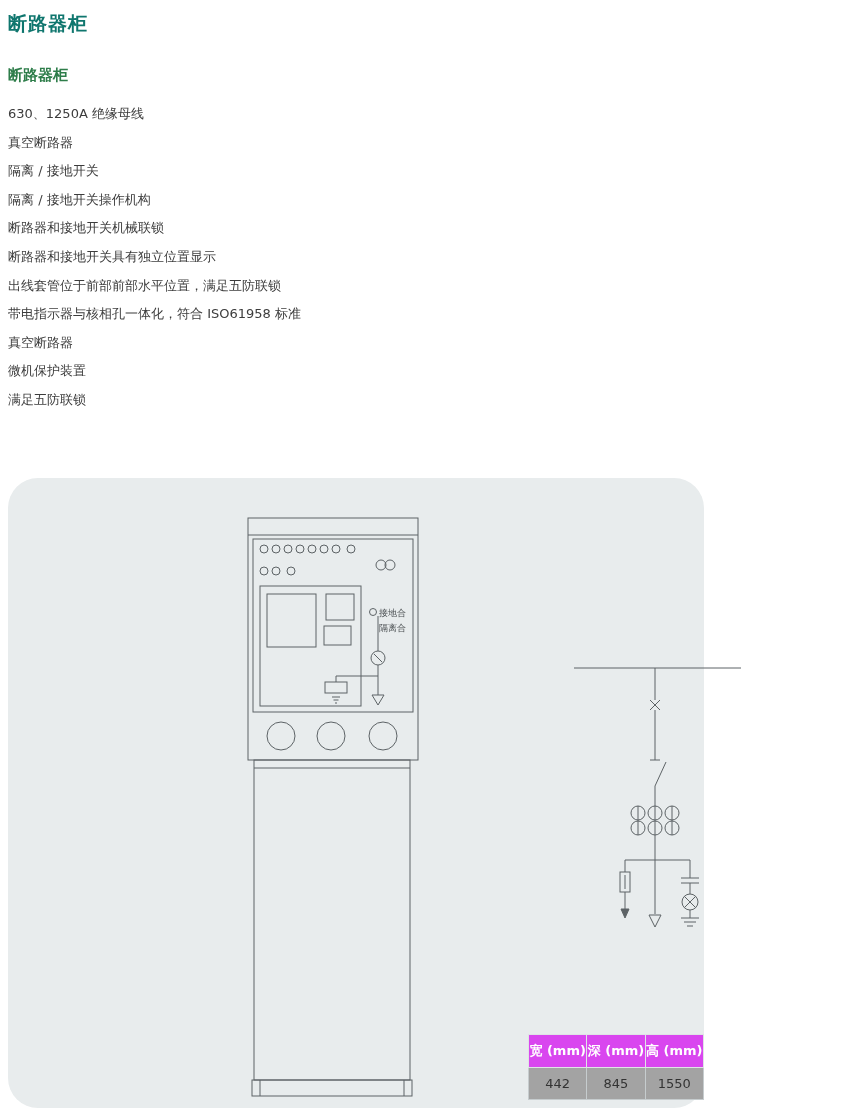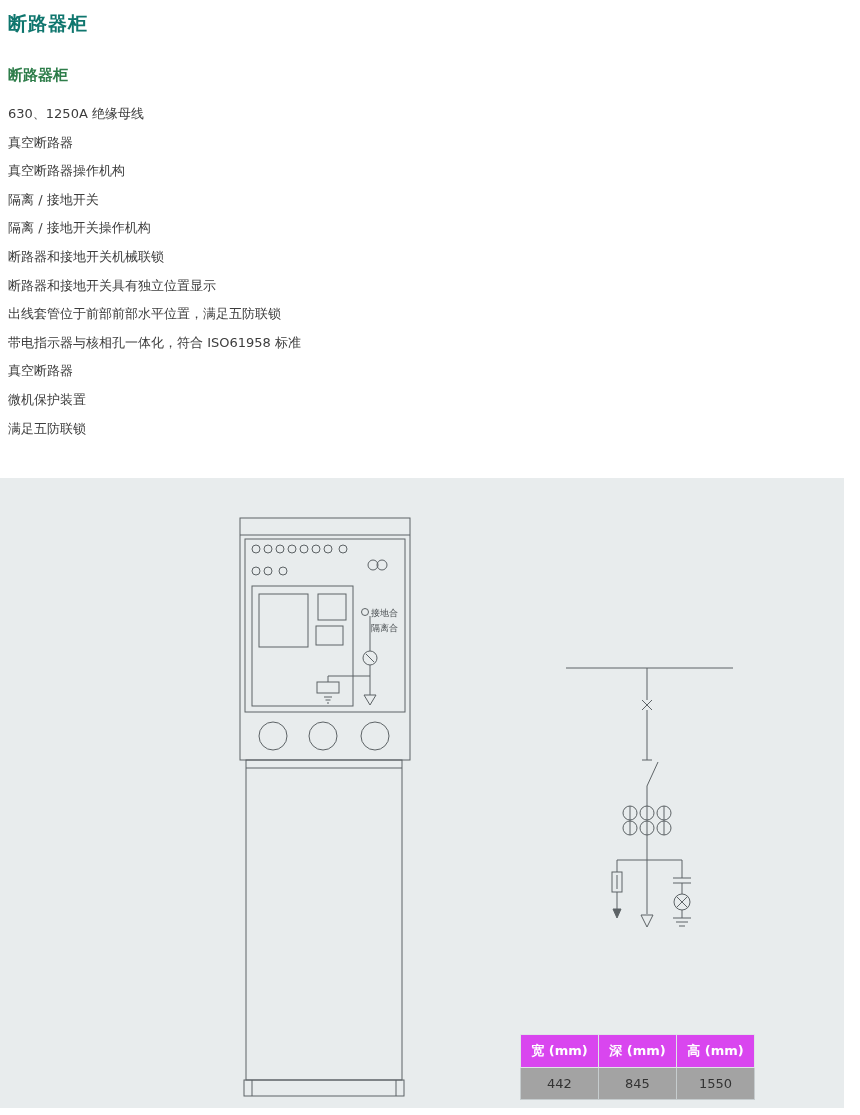--- a/index.html
+++ b/index.html
@@ -8,42 +8,41 @@
     background:#ffffff;
     font-family:"DejaVu Sans","Liberation Sans",sans-serif;
     color:#333;
     position:relative;
     overflow:hidden;
   }
   .title { position:absolute; left:8px; top:11px; font-size:19px; font-weight:bold; color:#0f766e; letter-spacing:1px; }
   .subtitle { position:absolute; left:8px; top:66px; font-size:15px; font-weight:bold; color:#2e7d4a; }
   .features { position:absolute; left:8px; top:100px; list-style:none; }
   .features li { font-size:13px; color:#3c3c3c; height:28.6px; line-height:28.6px; }
-  .panel { position:absolute; left:0; top:478px; width:844px; height:630px; background:#e8eced; }
+  .panel { position:absolute; left:8px; top:478px; width:696px; height:630px; background:#e8eced;border-radius:30px; }
   svg.cabinet { position:absolute; left:232px; top:37px; width:185px; height:585px; }
   svg.diagram { position:absolute; left:562px; top:182px; width:175px; height:290px; }
   .dims { position:absolute; left:520px; top:556px; border-collapse:collapse; }
   .dims th { width:78px; height:33px; background:#d946ef; color:#ffffff; font-size:13px; font-weight:bold; text-align:center; border:1px solid #dfe4e6; }
   .dims td { height:32px; background:#a3a3a3; font-size:13px; color:#333; text-align:center; border:1px solid #c6ccce;margin-top:22px; }
   .stroke { stroke:#5d6366; fill:none; stroke-width:1; }
   .strokefill { stroke:#5d6366; fill:#5d6366; stroke-width:1; }
   text.draw-label { font-size:9px; fill:#4a4f52; font-family:"DejaVu Sans","Liberation Sans",sans-serif; }
 </style>
 </head>
 <body>
 
 <div class="page">
 
   <h1 class="title">断路器柜</h1>
   <h2 class="subtitle">断路器柜</h2>
 
   <ul class="features">
     <li>630、1250A 绝缘母线</li>
     <li>真空断路器</li>
-    <li>真空断路器操作机构</li>
     <li>隔离 / 接地开关</li>
     <li>隔离 / 接地开关操作机构</li>
     <li>断路器和接地开关机械联锁</li>
     <li>断路器和接地开关具有独立位置显示</li>
     <li>出线套管位于前部前部水平位置，满足五防联锁</li>
     <li>带电指示器与核相孔一体化，符合 ISO61958 标准</li>
     <li>真空断路器</li>
     <li>微机保护装置</li>
     <li>满足五防联锁</li>
   </ul>

